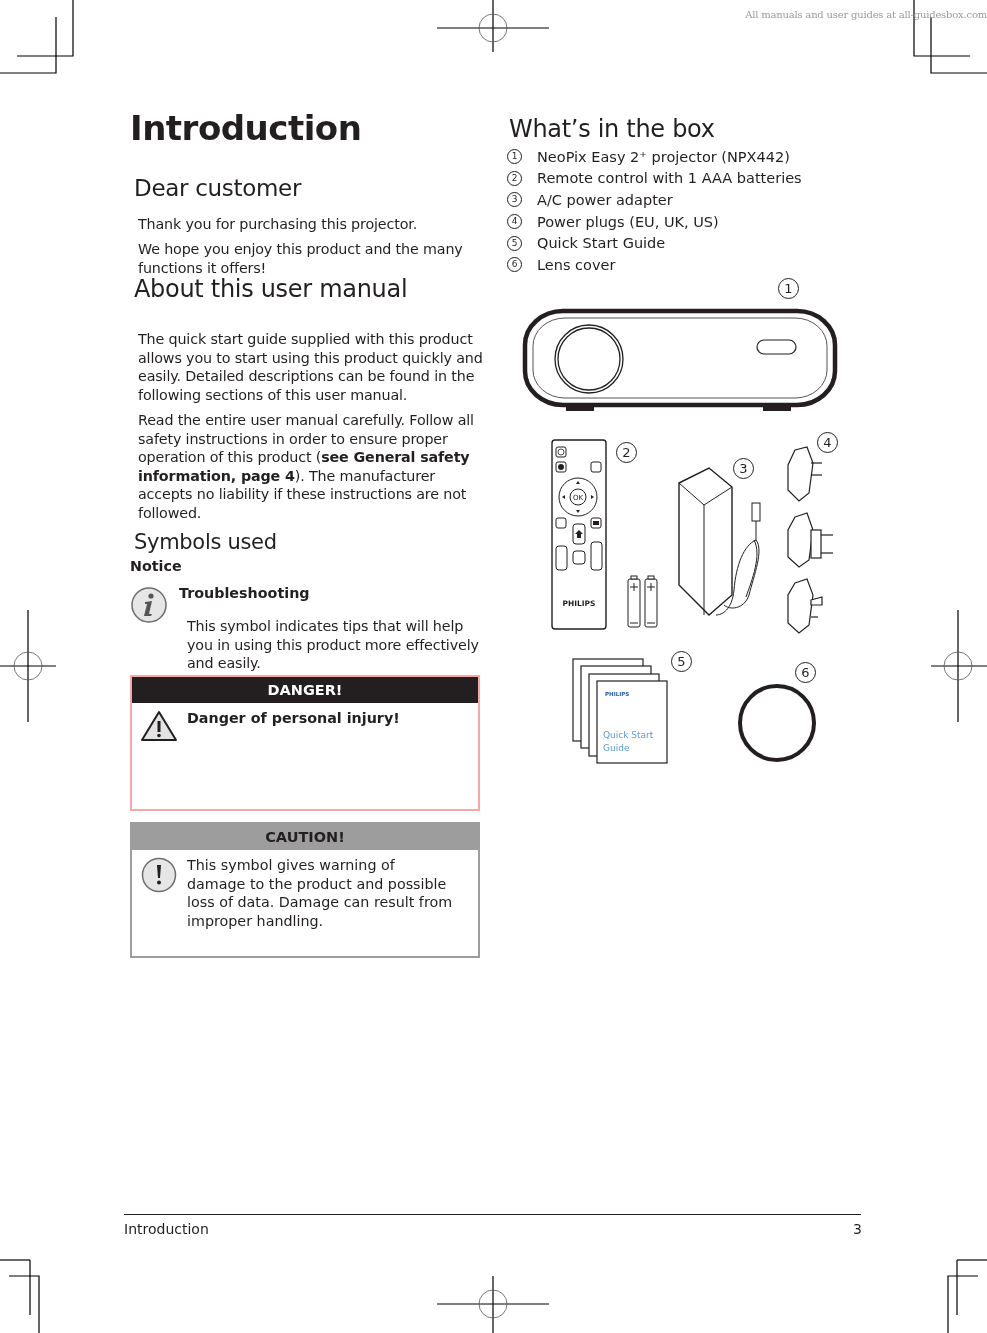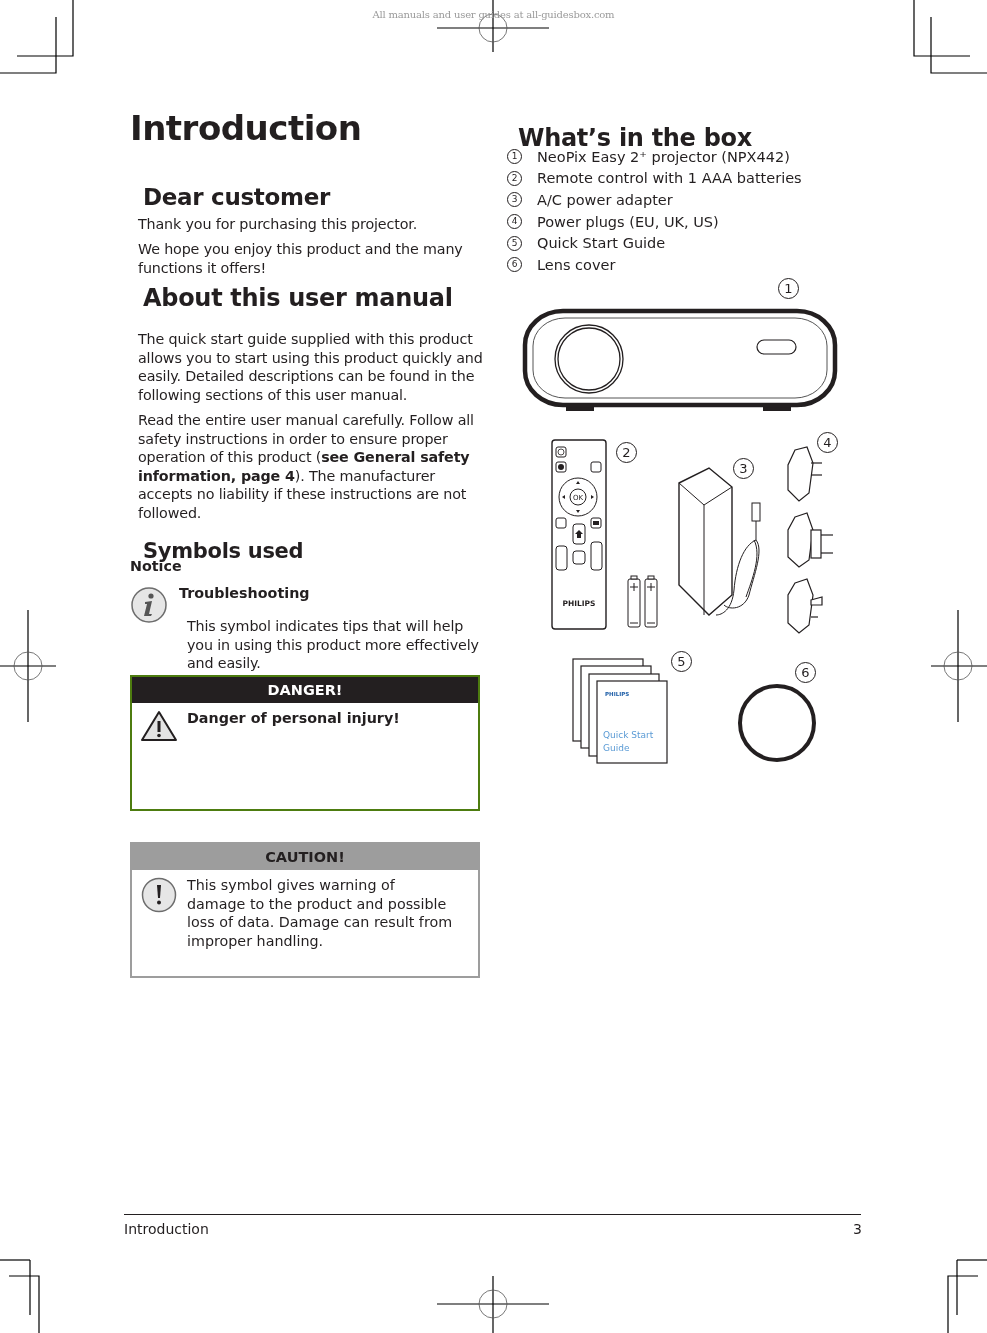--- a/index.html
+++ b/index.html
@@ -1,29 +1,29 @@
 <!DOCTYPE html>
 <html><head>
 <meta charset="utf-8">
 <style>
   html, body { margin:0; padding:0; background:#fff; }
   body { width:987px; height:1333px; position:relative; overflow:hidden;
          font-family:"DejaVu Sans", sans-serif; color:#231f20; }
   .abs { position:absolute; }
-  .watermark { left:0; width:987px; top:9px; text-align:center; font-family:"DejaVu Serif", serif;
+  .watermark { left:0; width:987px; top:9px; text-align:right; font-family:"DejaVu Serif", serif;
                font-size:10px; color:#9a9a9a; letter-spacing:-0.2px; }
   svg.marks { position:absolute; left:0; top:0; }
   .h1 { left:130px; top:108px; font-size:34px; font-weight:bold; letter-spacing:-0.5px; margin:0; }
-  .h2 { font-size:23px; font-weight:bold; margin:13px; letter-spacing:-0.3px; }
+  .h2 { font-size:23px; font-weight:normal; margin:4px; letter-spacing:-0.3px; }
   .p { font-size:14.3px; line-height:18.6px; margin:8px; letter-spacing:-0.15px; }
   .col { left:130px; width:352px; }
   .notice-label { font-size:14.3px; font-weight:bold; }
-  .box { left:130px; width:350px; border:2px solid #4d7c0f; box-sizing:border-box; }
+  .box { left:130px; width:350px; border:2px solid #fca5a5; box-sizing:border-box; }
   .box .hd { background:#231f20; color:#fff; text-align:center; font-size:14.5px; font-weight:bold; height:26px; line-height:26px; }
-  .box.caution { border-color:#9d9d9d;margin-top:20px; }
+  .box.caution { border-color:#9d9d9d; }
   .box.caution .hd { background:#9d9d9d; color:#231f20; }
   .box .bd { position:relative; padding:6px 21px 6px 55px; }
   .box .bd .t { font-size:14.3px; font-weight:bold; line-height:19px; margin-bottom:5px; }
   .box .bd .d { font-size:14.3px; line-height:18.6px; }
   .box .icon { position:absolute; left:8px; top:6px; }
   .list { left:505px; top:146px; }
   .list .it { height:21.6px; display:flex; align-items:center; font-size:14.5px; }
   .num { display:inline-block; width:13px; height:13px; border:1px solid #231f20; border-radius:50%; font-size:9px;
          line-height:13px; text-align:center; margin-right:15px; margin-left:2px; }
   .callout { width:19px; height:19px; border:1px solid #231f20; border-radius:50%; font-size:13px; line-height:19px; text-align:center; background:#fff; }

